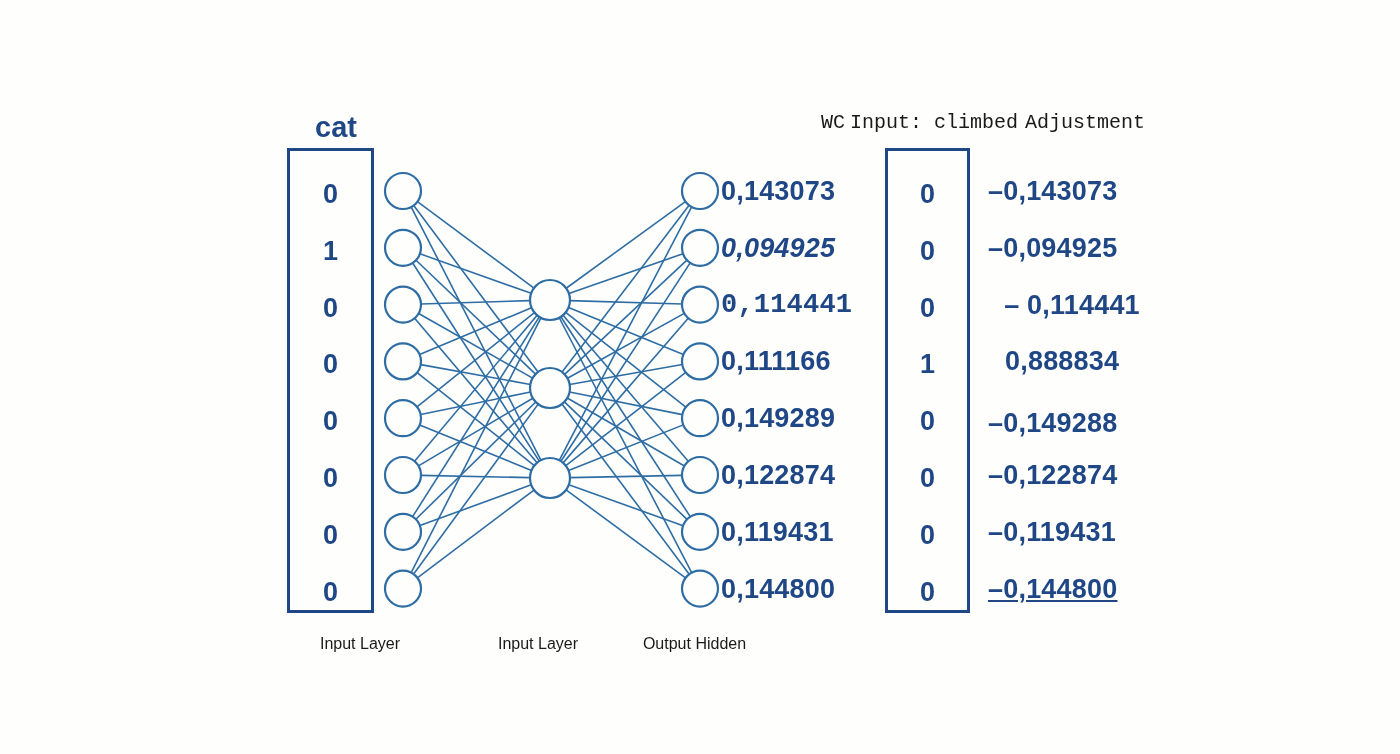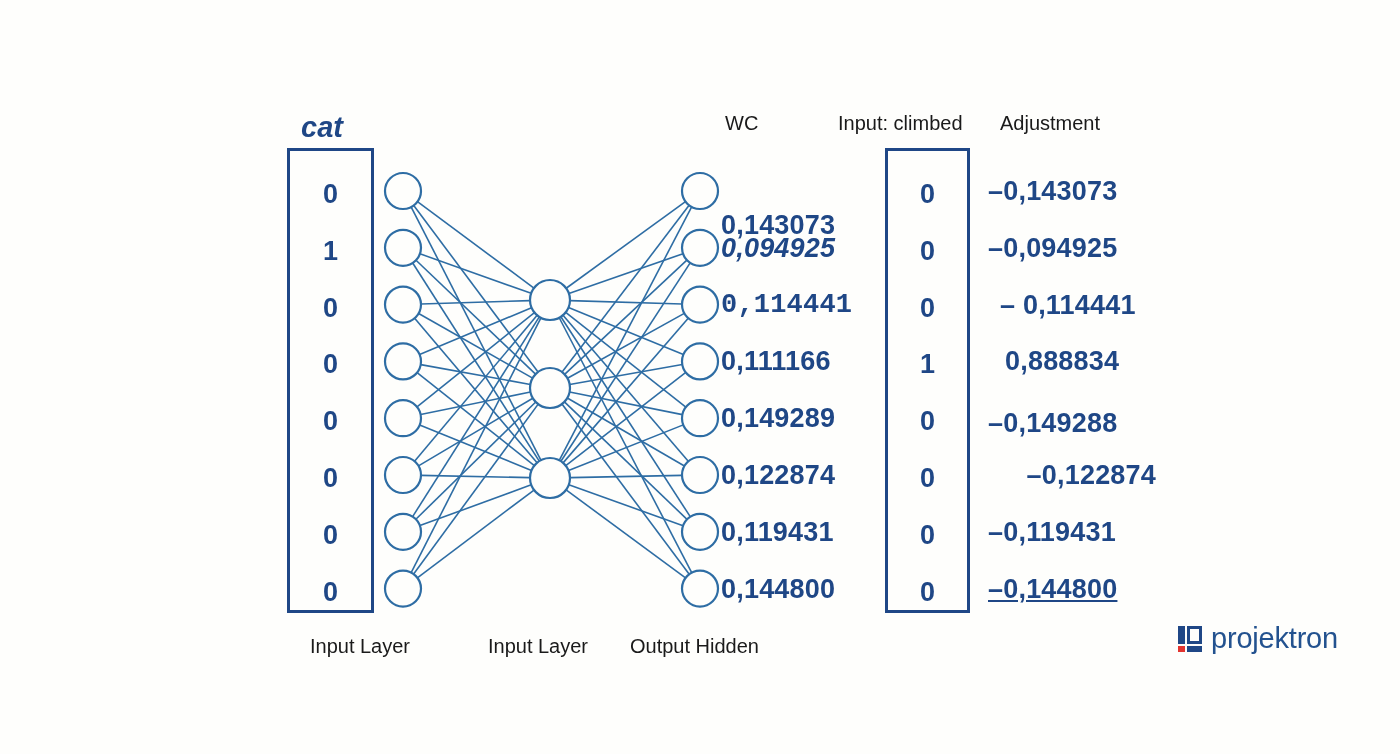--- a/index.html
+++ b/index.html
@@ -37,21 +37,21 @@
     letter-spacing: 0.2px;
     white-space: nowrap;
   }
   .hdr {
     color: #1a1a1a;
     font-size: 20px;
     white-space: nowrap;
   }
   .layer-lbl {
     color: #1a1a1a;
-    font-size: 20px;
+    font-size: 16px;
     white-space: nowrap;
   }
   
   .vec-box {
     position: absolute;
     border: 3px solid #1f4786;
     box-sizing: border-box;
     background: transparent;
   }
   .vec-cell {
@@ -69,22 +69,23 @@
     position: absolute;
   }
   .val-cell {
     position: absolute;
     line-height: 1;
   }
   .val-cell.left  { text-align: left; }
   
   .hdr-item {
     position: absolute;
-    text-align: left;
-    line-height: 1;
+    text-align: right;
+    line-height: 1;
+    font-family: Liberation Mono, monospace;
   }
   
   #cat-label {
     position: absolute;
     color: #1f4786;
     font-weight: bold;
     font-size: 29px;
     line-height: 1;
     text-align: center;
   }
@@ -224,21 +225,21 @@
         <circle cx="700" cy="247.8" r="18"></circle>
         <circle cx="700" cy="304.6" r="18"></circle>
         <circle cx="700" cy="361.4" r="18"></circle>
         <circle cx="700" cy="418.2" r="18"></circle>
         <circle cx="700" cy="475" r="18"></circle>
         <circle cx="700" cy="531.8" r="18"></circle>
         <circle cx="700" cy="588.5999999999999" r="18"></circle>
       </g>
   </svg>
 
-  <div id="cat-label" style="left:272px; top:113px; width:100px;font-style:italic;">cat</div>
+  <div id="cat-label" style="left:286px; top:113px; width:100px;">cat</div>
 
   <div class="vec-box" id="input-box" style="left:287px; top:148px; width:87px; height:465px;">
     <div id="input-cells">
         <div class="vec-cell" style="top: 30px;">0</div>
         <div class="vec-cell" style="top: 86.8px;">1</div>
         <div class="vec-cell" style="top: 143.6px;">0</div>
         <div class="vec-cell" style="top: 200.4px;">0</div>
         <div class="vec-cell" style="top: 257.2px;">0</div>
         <div class="vec-cell" style="top: 314px;">0</div>
         <div class="vec-cell" style="top: 370.8px;">0</div>
@@ -257,49 +258,39 @@
         <div class="vec-cell" style="top: 370.8px;">0</div>
         <div class="vec-cell" style="top: 427.6px;">0</div>
       </div>
   </div>
 
   <div class="hdr hdr-item" style="left:725px; top:113px; width:120px;">WC</div>
   <div class="hdr hdr-item" style="left:838px; top:113px; width:180px;">Input: climbed</div>
   <div class="hdr hdr-item" style="left:1000px; top:113px; width:145px;">Adjustment</div>
 
   <div class="val-col" id="wc-col" style="left:721px; top:0; width:130px;">
-      <div class="val-cell blue-val left" style="top: 178px; left: 0px; width: 100%; margin-top: 34px;">0,143073</div>
+      <div class="val-cell blue-val left" style="top: 178px; left: 0px; width: 100%;">0,143073</div>
       <div class="val-cell blue-val left" style="top: 234.8px; left: 0px; width: 100%; font-style: italic;">0,094925</div>
       <div class="val-cell blue-val left" style="top: 291.6px; left: 0px; width: 100%; font-family: Liberation Mono, monospace;">0,114441</div>
       <div class="val-cell blue-val left" style="top: 348.4px; left: 0px; width: 100%;">0,111166</div>
       <div class="val-cell blue-val left" style="top: 405.2px; left: 0px; width: 100%;">0,149289</div>
       <div class="val-cell blue-val left" style="top: 462px; left: 0px; width: 100%;">0,122874</div>
       <div class="val-cell blue-val left" style="top: 518.8px; left: 0px; width: 100%;">0,119431</div>
       <div class="val-cell blue-val left" style="top: 575.6px; left: 0px; width: 100%;">0,144800</div>
     </div>
 
   <div class="val-col" id="adj-col" style="left:988px; top:0; width:160px;">
       <div class="val-cell blue-val left" style="top: 178px; left: 0px; width: 100%;">–0,143073</div>
       <div class="val-cell blue-val left" style="top: 234.8px; left: 0px; width: 100%;">–0,094925</div>
-      <div class="val-cell blue-val left" style="top: 291.6px; left: 12px; width: 100%;">– 0,114441</div>
+      <div class="val-cell blue-val left" style="top: 291.6px; left: 4px; width: 100%; text-align: center;">– 0,114441</div>
       <div class="val-cell blue-val left" style="top: 348.4px; left: 17px; width: 100%;">0,888834</div>
       <div class="val-cell blue-val left" style="top: 410px; left: 0px; width: 100%;">–0,149288</div>
-      <div class="val-cell blue-val left" style="top: 462px; left: 8px; width: 100%; text-align: right;">–0,122874</div>
+      <div class="val-cell blue-val left" style="top: 462px; left: 0px; width: 100%;">–0,122874</div>
       <div class="val-cell blue-val left" style="top: 518.8px; left: 0px; width: 100%;">–0,119431</div>
       <div class="val-cell blue-val left" style="top: 575.6px; left: 0px; width: 100%; text-decoration: underline;">–0,144800</div>
     </div>
 
   <div class="layer-lbl" style="left:280px; top:636px; width:160px;">Input Layer</div>
   <div class="layer-lbl" style="left:458px; top:636px; width:160px;">Input Layer</div>
   <div class="layer-lbl" style="left:612px; top:636px; width:165px;">Output Hidden</div>
 
-  <div id="logo">
-    <div id="logo-mark">
-      <div class="lm-bar-top"></div>
-      <div class="lm-bar-red"></div>
-      <div class="lm-sq-outer"></div>
-      <div class="lm-sq-inner"></div>
-      <div class="lm-bar-bot"></div>
-    </div>
-    <div id="logo-text">projektron</div>
-  </div>
 
 </div>
 
 </body></html>

